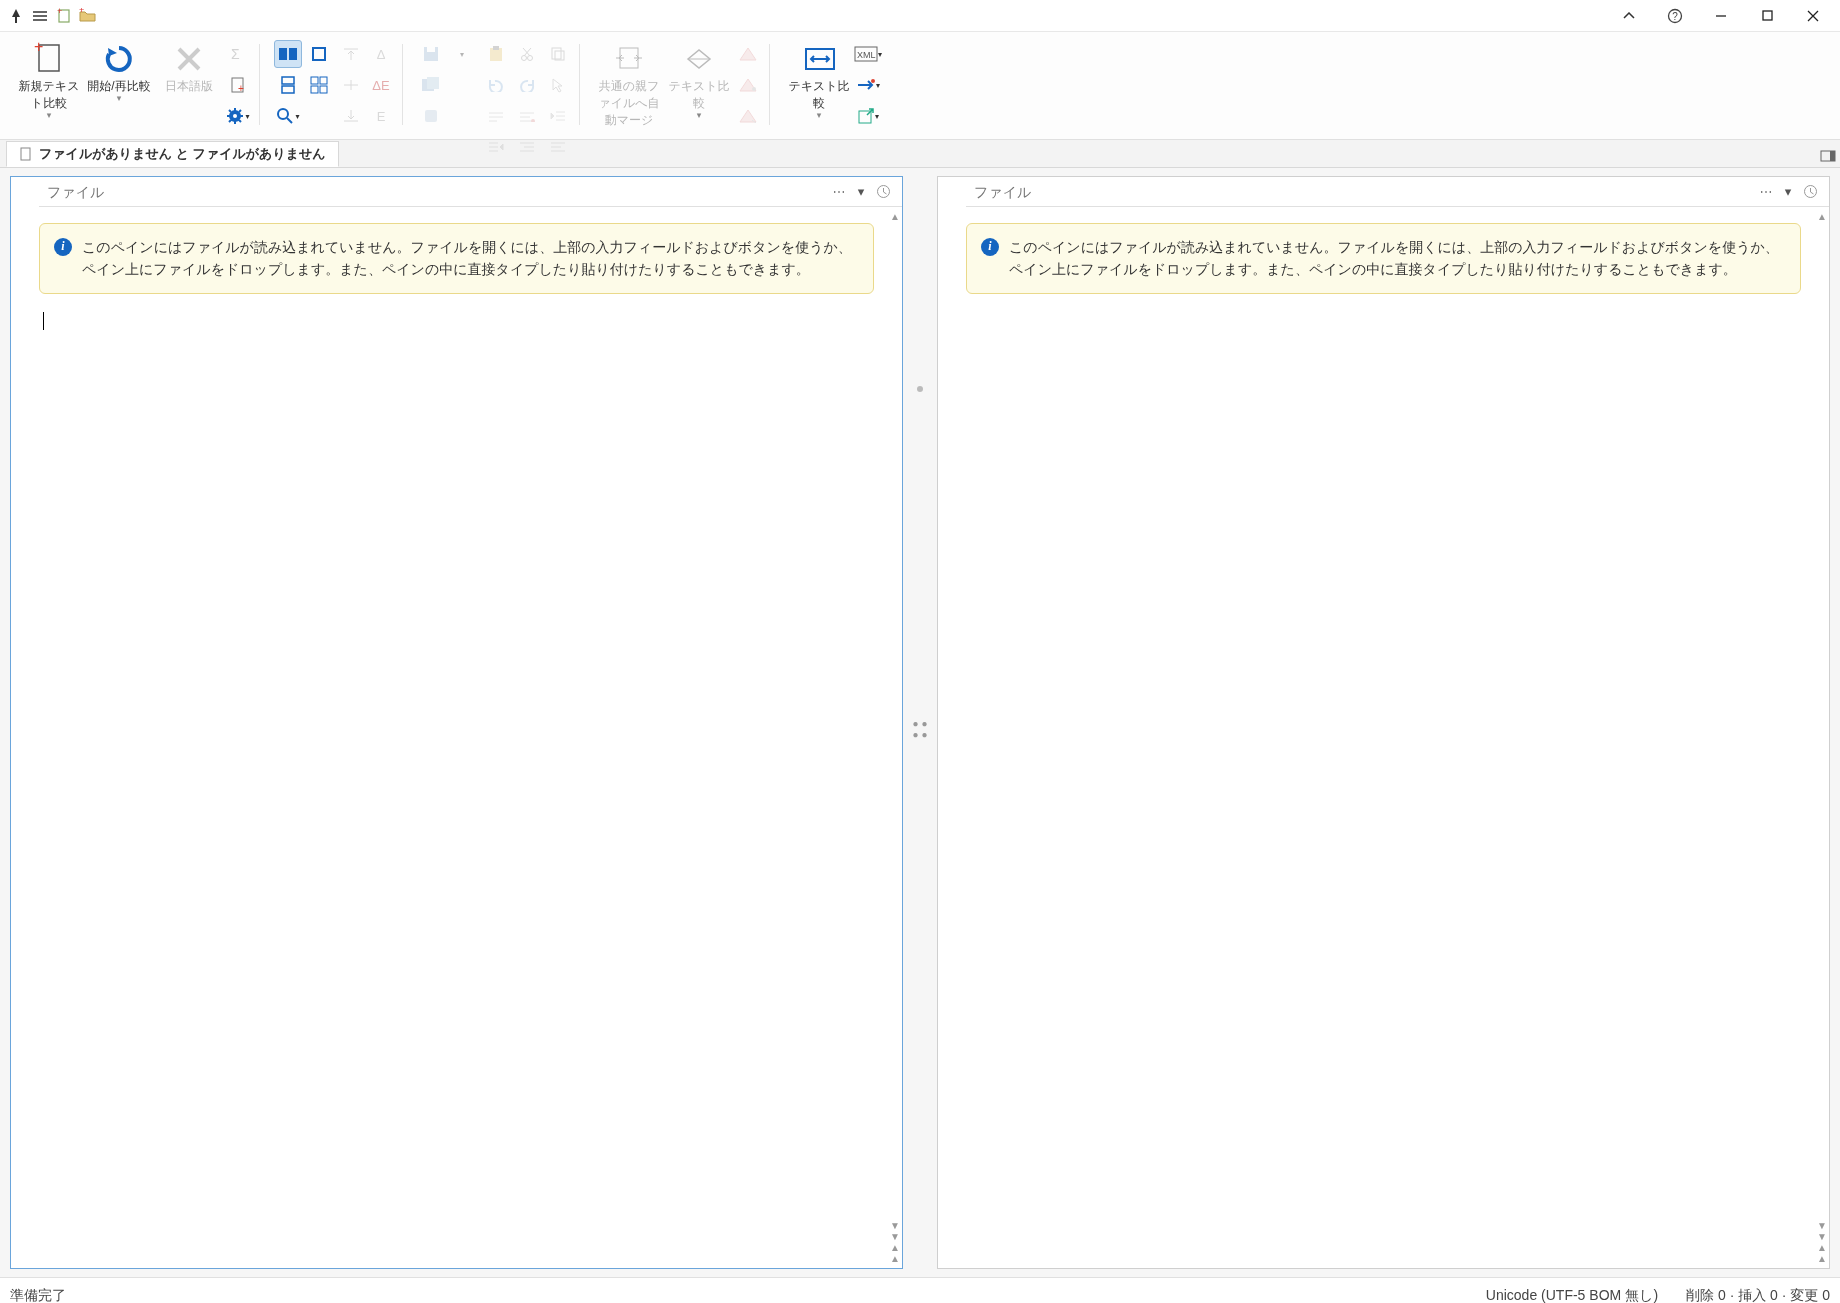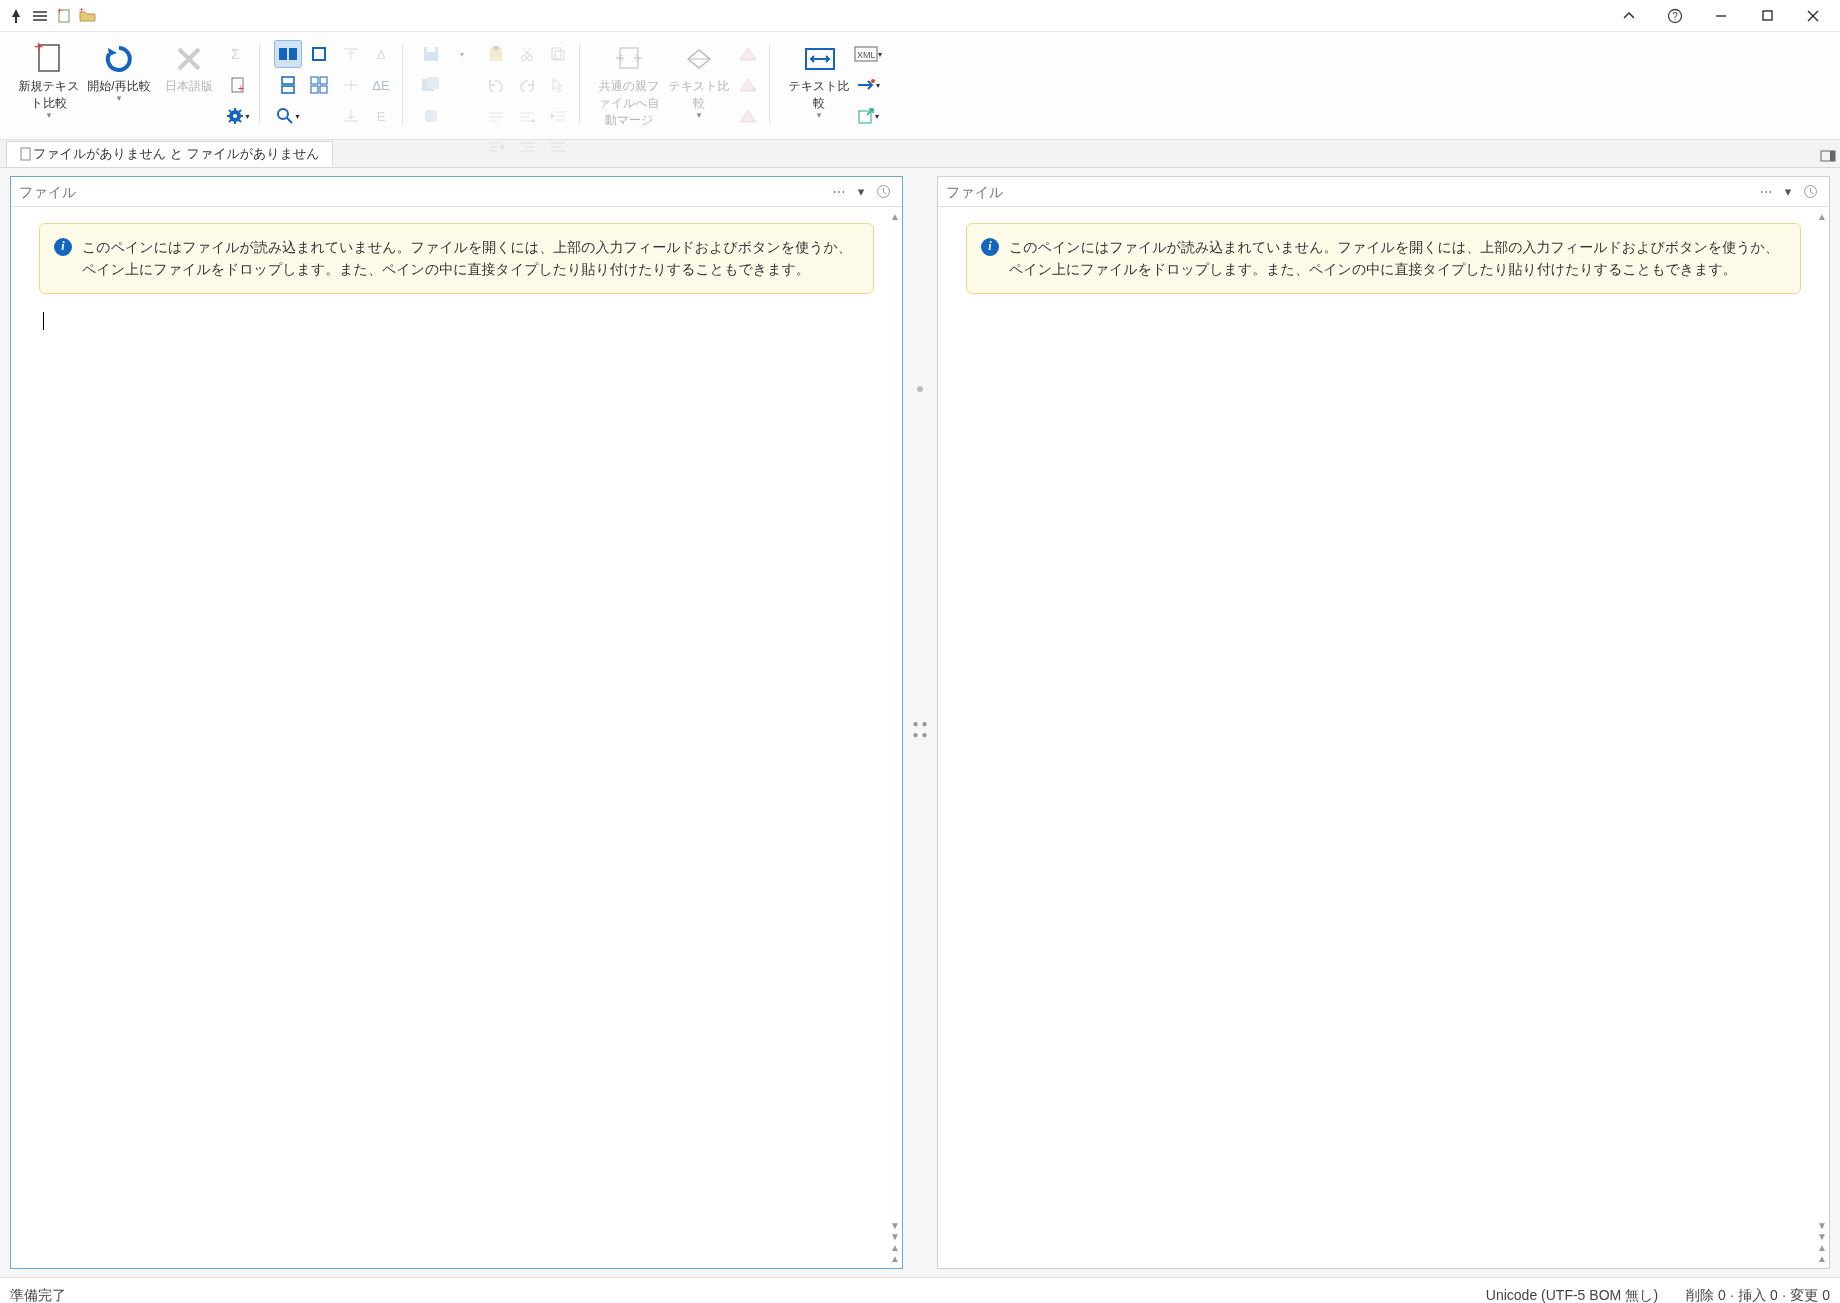--- a/index.html
+++ b/index.html
@@ -16,24 +16,24 @@
 .bigbtn { display:flex; flex-direction:column; align-items:center; width:70px; padding:4px 2px; text-align:center; font-size:12px; color:#333; cursor:pointer;}
 .bigbtn.disabled { color:#b6b6b6; }
 .bigbtn .bicon { width:34px; height:34px; display:flex; align-items:center; justify-content:center; margin-bottom:2px;}
 .bigbtn .drop { font-size:9px; color:#888; margin-top:-2px;}
 .smallgrid { display:grid; grid-template-columns:repeat(3,28px); grid-auto-rows:28px; gap:3px; align-content:start; padding-top:2px;}
 .smallbtn { width:28px; height:28px; display:flex; align-items:center; justify-content:center; border-radius:3px; cursor:pointer;}
 .smallbtn.disabled { opacity:.35; cursor:default;}
 .smallbtn.active { background:#cfe3f5; border:1px solid #8fb8dd;}
 .col { display:flex; flex-direction:column; gap:3px; padding-top:2px;}
 .tabbar { display:flex; align-items:center; background:#f3f3f3; border-bottom:1px solid #d8d8d8; height:28px; padding-left:6px;}
-.tab { background:#fff; border:1px solid #d8d8d8; border-bottom:1px solid #fff; margin-bottom:-1px; padding:3px 12px; font-size:13px; font-weight:normal; display:flex; align-items:center; }
+.tab { background:#fff; border:1px solid #d8d8d8; border-bottom:1px solid #fff; margin-bottom:-1px; padding:3px 12px; font-size:13px; font-weight:bold; display:flex; align-items:center; gap:6px;}
 .workspace { display:flex; height:calc(100vh - 32px - 108px - 28px - 26px); background:#f6f6f6; padding:8px;}
 .pane { flex:1; background:#fff; border:1px solid #cfcfcf; display:flex; flex-direction:column; margin:0 2px;}
-.pane .filebar { height:30px; display:flex; align-items:center; padding:0 8px; border-bottom:1px solid #e0e0e0;}
+.pane .filebar { height:30px; display:flex; align-items:center; padding:0 8px; border-bottom:1px solid #e0e0e0;margin-left:28px;}
 .pane .filebar input { border:none; outline:none; flex:1; font-size:14px; color:#888;}
 .pane .filebar .fbtn { width:22px; height:22px; display:flex; align-items:center; justify-content:center; color:#555;}
 .pane .body { flex:1; position:relative; padding:16px 28px; }
 .tip { border:1px solid #ead98a; background:#fdfbe8; border-radius:6px; padding:12px 14px; display:flex; gap:10px; font-size:14px; line-height:1.6; color:#333;}
 .tip .ii { width:18px; height:18px; background:#1565c0; color:#fff; border-radius:50%; display:flex; align-items:center; justify-content:center; font-style:italic; font-family:Georgia,serif; font-weight:bold; font-size:12px; flex-shrink:0; margin-top:2px;}
 .cursor { width:1px; height:18px; background:#000; margin-top:18px; margin-left:4px; animation:blink 1s step-end infinite;}
 @keyframes blink{50%{opacity:0}}
 .mid { width:30px; display:flex; flex-direction:column; align-items:center; justify-content:center; gap:6px; font-size:10px; color:#999;}
 .mid .dot{ width:6px;height:6px;background:#bbb;border-radius:50%;}
 .status { height:36px; background:#fff; border-top:1px solid #e0e0e0; display:flex; align-items:center; padding:0 10px; font-size:14px; color:#444;}
@@ -205,21 +205,21 @@
           <svg width="16" height="14">
             <path d="M1 12h14M8 1v9M5 7l3 3 3-3" stroke="#999" fill="none"></path>
           </svg>
         </div>
     </div>
     <div class="col" style="margin-left:2px">
       <div class="smallbtn disabled">
           <span style="color:#999">Δ</span>
         </div>
       <div class="smallbtn disabled">
-          <span style="color:#0c4a6e">ΔE</span>
+          <span style="color:#b91c1c">ΔE</span>
         </div>
       <div class="smallbtn disabled">
           <span style="color:#999">E</span>
         </div>
     </div>
   </div>
 
   <div class="rgroup">
     <div class="col">
       <div style="display:flex;gap:3px">

